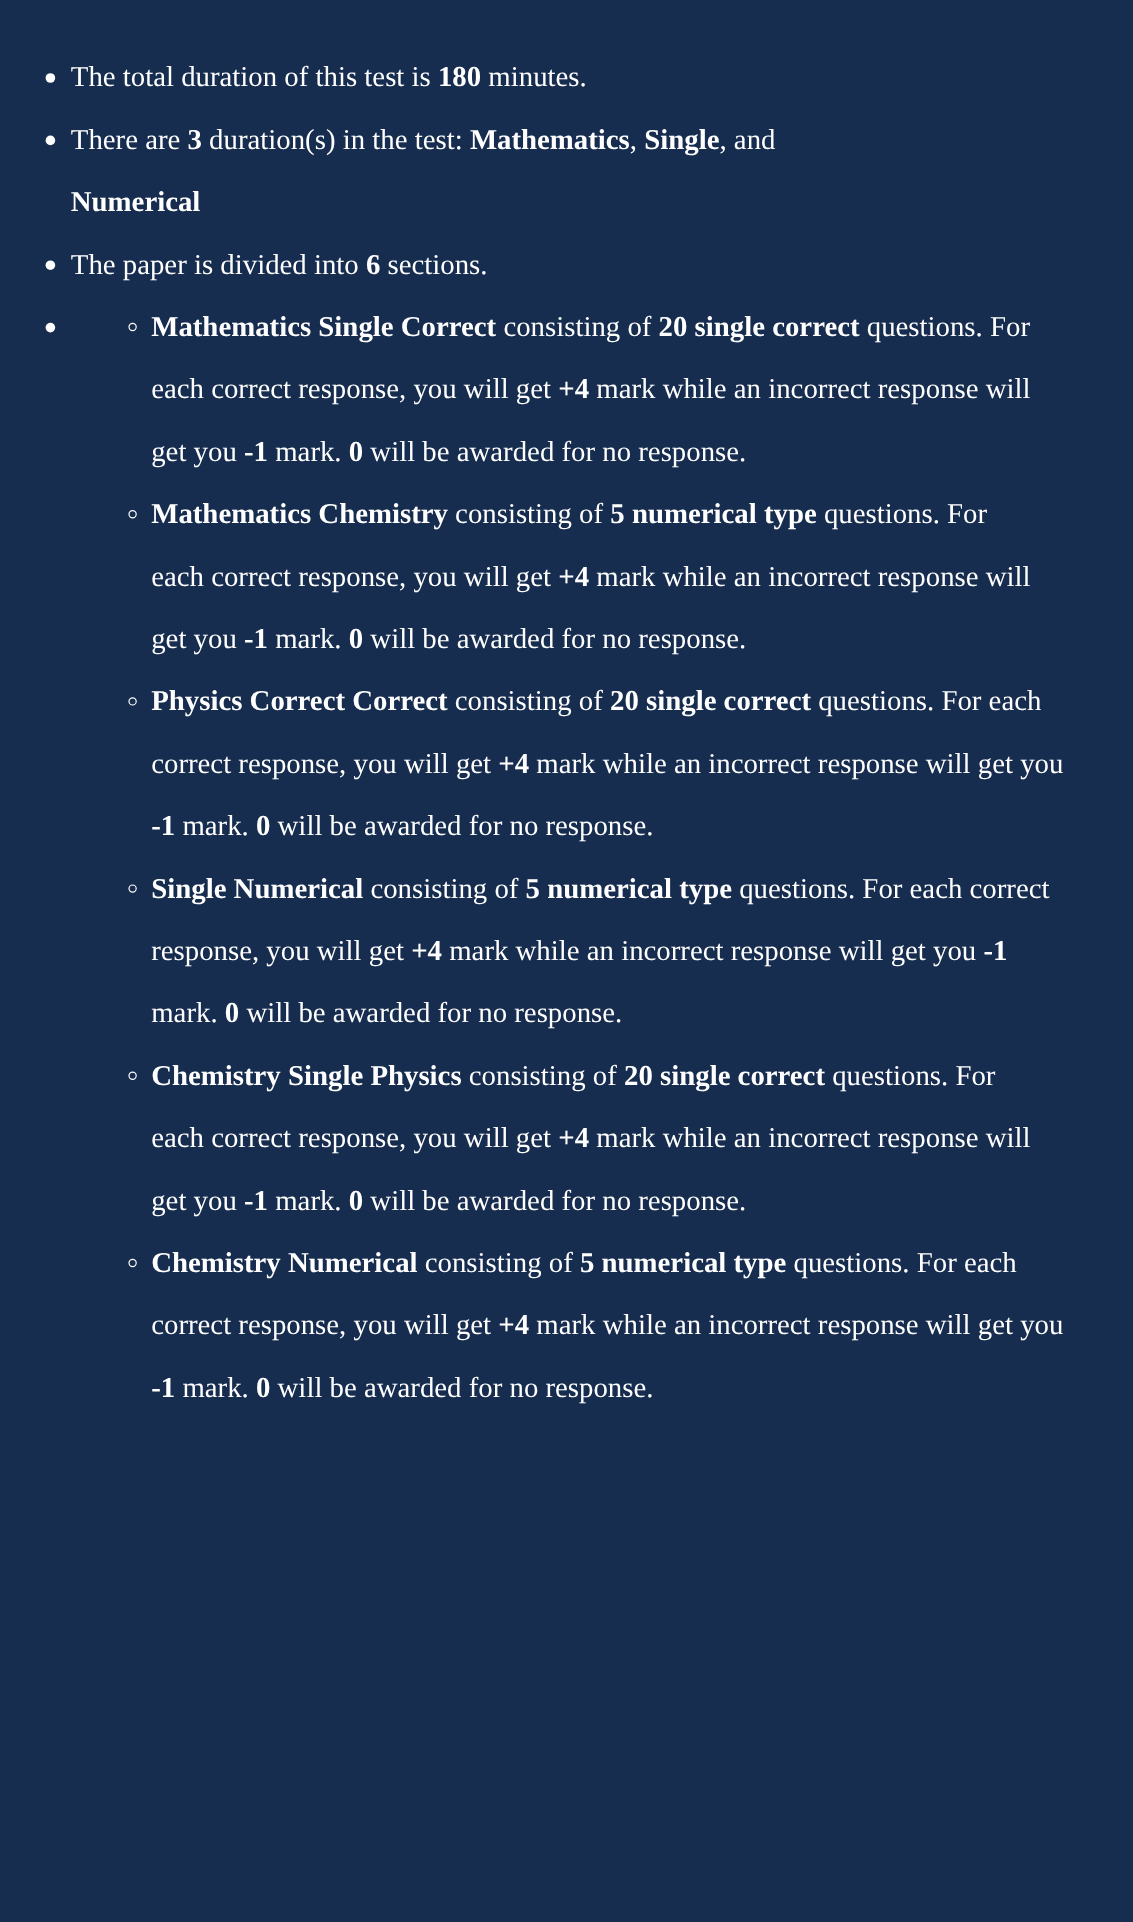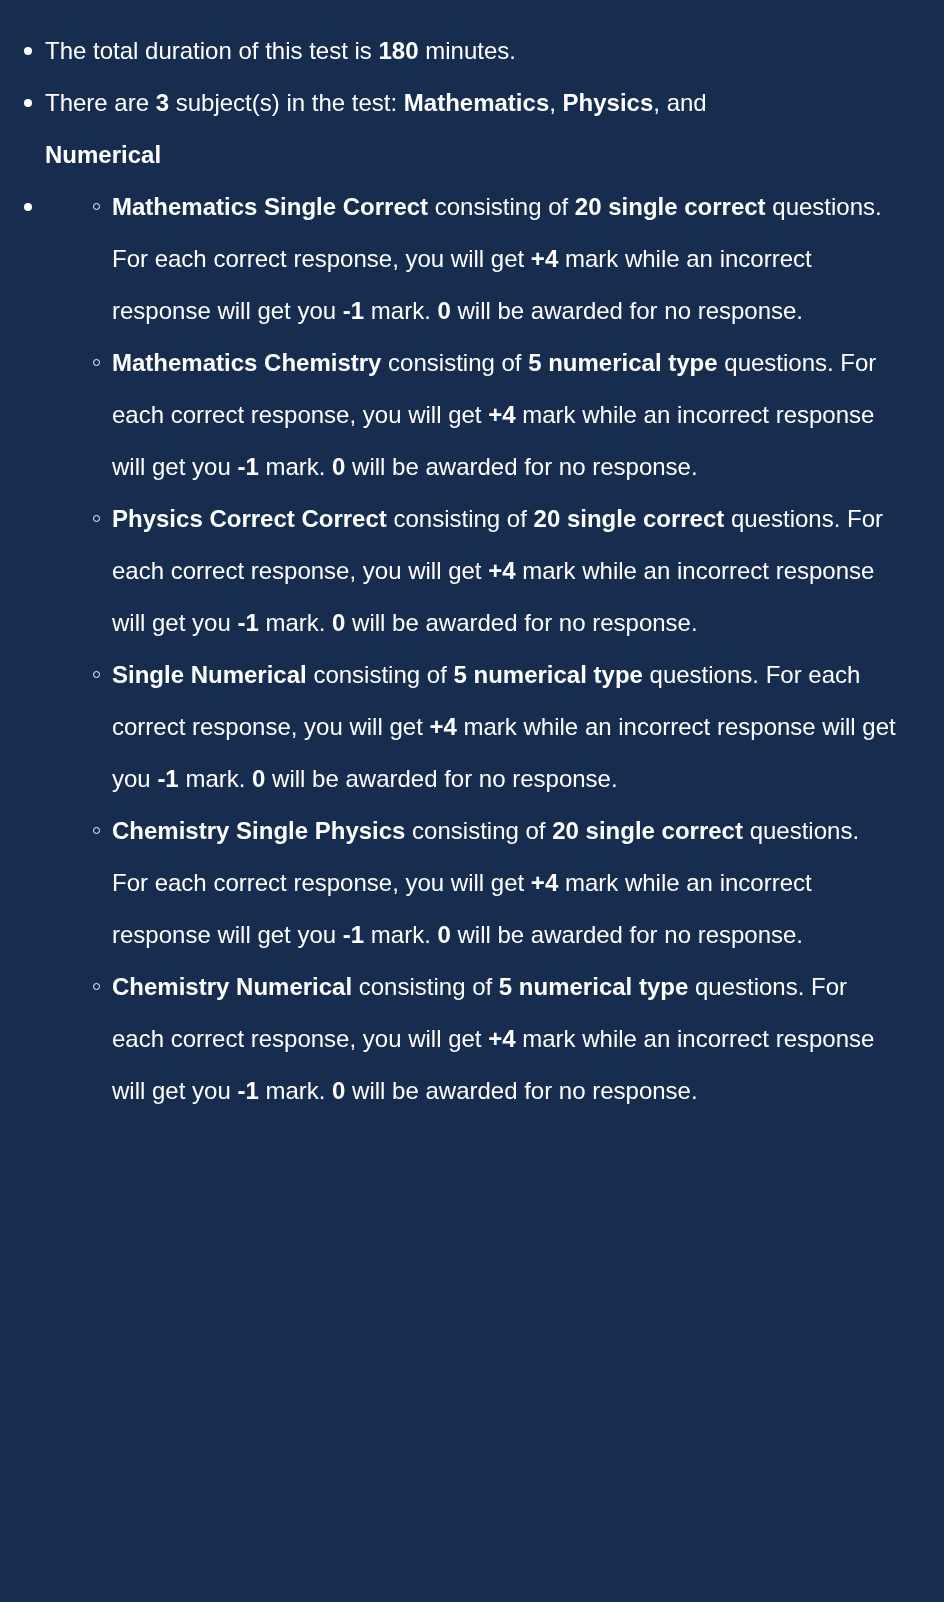--- a/index.html
+++ b/index.html
@@ -3,21 +3,21 @@
 <meta charset="utf-8">
 <style>
   html, body { margin:0; padding:0; }
   body {
     width:944px; height:1602px; overflow:hidden;
     background:#172d4f; color:#ffffff;
     font-family:"Liberation Sans", "DejaVu Sans", sans-serif;
     font-size:24px;
   }
   .wrap { padding:25px 0 0 0; }
-  ul.top { list-style:none; margin:0; padding:0; }
+  ul.top { list-style:none; margin:14px; padding:0;font-family:Liberation Serif, serif; }
   ul.top > li {
     position:relative; padding-left:45px; padding-right:20px;
     line-height:52px;
   }
   ul.top > li > .dot {
     position:absolute; left:24px; top:22px;
     width:8px; height:8px; border-radius:50%; background:#fff;
   }
   ul.sub { list-style:none; margin:0; padding:0; }
   ul.sub > li {
@@ -29,21 +29,22 @@
     width:7px; height:7px; border-radius:50%; border:1.3px solid #fff; box-sizing:border-box;
   }
   b { font-weight:bold; }
 </style>
 </head>
 <body>
 
 <div class="wrap">
   <ul class="top">
     <li><span class="dot"></span><span>The total duration of this test is </span><b>180</b><span> minutes.</span></li>
-    <li><span class="dot"></span><span>There are </span><b>3</b><span> subject(s) in the test: </span><b>Mathematics</b><span>, </span><b>Physics</b><span>, and </span><br><b>Numerical</b></li>
+    <li><span class="dot"></span><span>There are </span><b>3</b><span> duration(s) in the test: </span><b>Mathematics</b><span>, </span><b>Single</b><span>, and </span><br><b>Numerical</b></li>
+    <li><span class="dot"></span><span>The paper is divided into </span><b>6</b><span> sections.</span></li>
     <li><span class="dot"></span>
       <ul class="sub">
         <li style="padding-right:40px"><span class="ring"></span><b>Mathematics Single Correct</b><span> consisting of </span><b>20 single correct</b><span> questions. For each correct response, you will get </span><b>+4</b><span> mark while an incorrect response will get you </span><b>-1</b><span> mark. </span><b>0</b><span> will be awarded for no response.</span></li>
         <li style="padding-right:40px"><span class="ring"></span><b>Mathematics Chemistry</b><span> consisting of </span><b>5 numerical type</b><span> questions. For each correct response, you will get </span><b>+4</b><span> mark while an incorrect response will get you </span><b>-1</b><span> mark. </span><b>0</b><span> will be awarded for no response.</span></li>
         <li><span class="ring"></span><b>Physics Correct Correct</b><span> consisting of </span><b>20 single correct</b><span> questions. For each correct response, you will get </span><b>+4</b><span> mark while an incorrect response will get you </span><b>-1</b><span> mark. </span><b>0</b><span> will be awarded for no response.</span></li>
         <li><span class="ring"></span><b>Single Numerical</b><span> consisting of </span><b>5 numerical type</b><span> questions. For each correct response, you will get </span><b>+4</b><span> mark while an incorrect response will get you </span><b>-1</b><span> mark. </span><b>0</b><span> will be awarded for no response.</span></li>
         <li style="padding-right:40px"><span class="ring"></span><b>Chemistry Single Physics</b><span> consisting of </span><b>20 single correct</b><span> questions. For each correct response, you will get </span><b>+4</b><span> mark while an incorrect response will get you </span><b>-1</b><span> mark. </span><b>0</b><span> will be awarded for no response.</span></li>
         <li><span class="ring"></span><b>Chemistry Numerical</b><span> consisting of </span><b>5 numerical type</b><span> questions. For each correct response, you will get </span><b>+4</b><span> mark while an incorrect response will get you </span><b>-1</b><span> mark. </span><b>0</b><span> will be awarded for no response.</span></li>
       </ul>
     </li>

